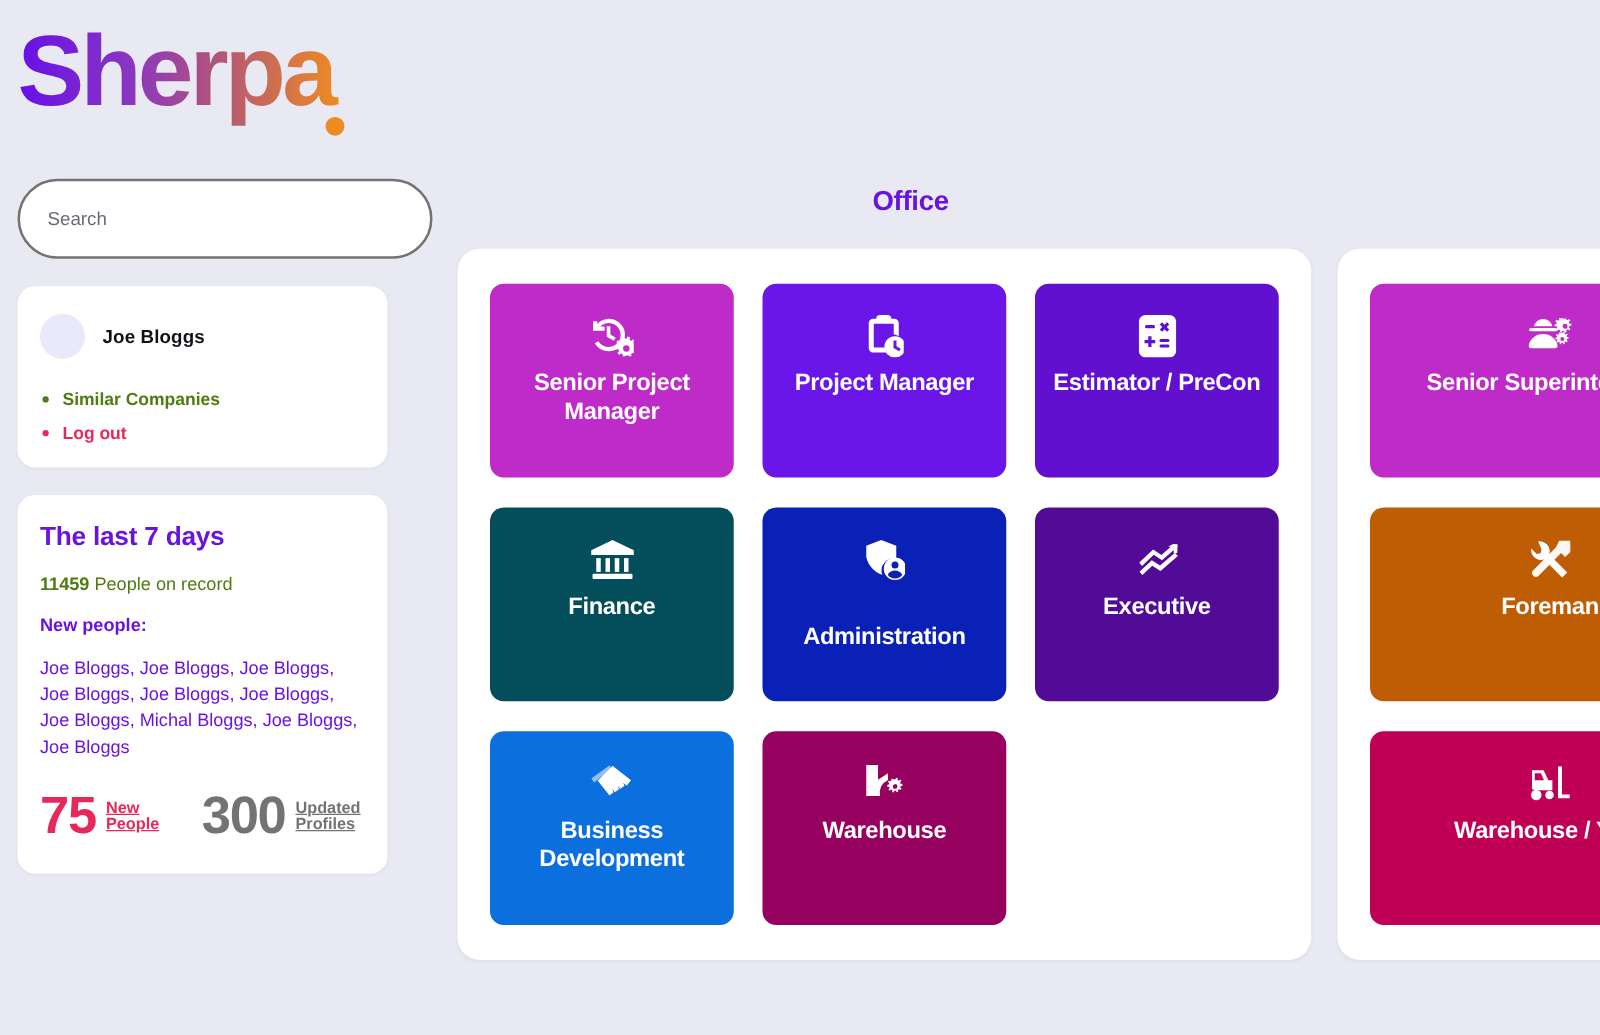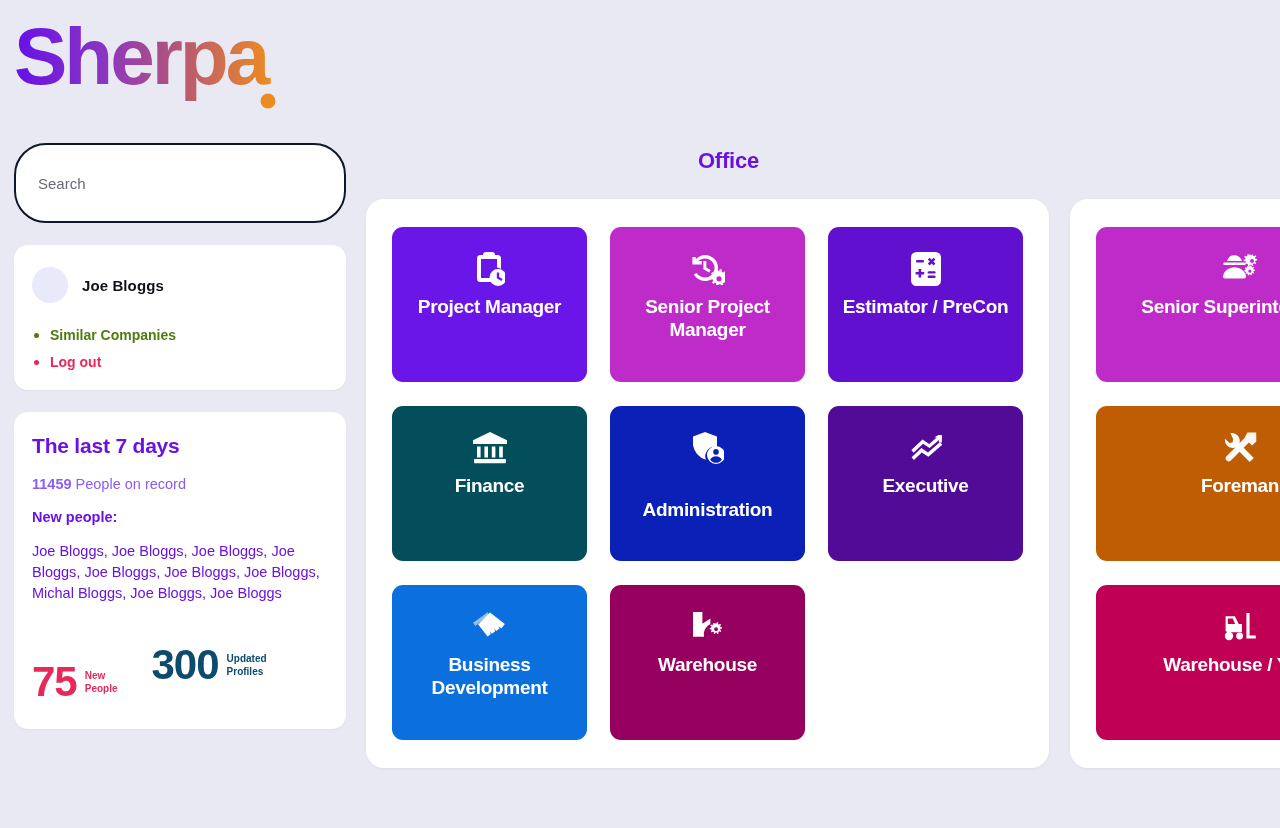--- a/index.html
+++ b/index.html
@@ -31,34 +31,34 @@
   
   .sidebar {
     position: absolute;
     left: 14px;
     top: 143px;
     width: 332px;
   }
 
   .search-box {
     width: 332px;
-    height: 80px;
+    height: 64px;
     border-radius: 32px;
-    border: 2px solid #0f172a;
+    border: 2px solid #737373;
     background: #ffffff;
     padding: 0 22px;
     font-family: "Liberation Sans", sans-serif;
     font-size: 15px;
     color: #3d3d4e;
     outline: none;
   }
   .search-box::placeholder { color: #6a6a78; }
 
   .card {
-    width: 332px;
+    width: 296px;
     background: #ffffff;
     border-radius: 14px;
     box-shadow: 0 1px 2px rgba(60,50,110,.05);
   }
 
   .user-card {
     margin-top: 22px;
     padding: 22px 18px 20px 18px;
   }
   .user-row { display: flex; align-items: center; gap: 14px; }
@@ -101,21 +101,21 @@
   }
   .stats-title {
     font-size: 21px;
     font-weight: bold;
     color: #6a12e0;
     letter-spacing: -.2px;
   }
   .stats-record {
     margin-top: 18px;
     font-size: 14.5px;
-    color: #8b5cf6;
+    color: #4d7c0f;
   }
   .stats-record b { font-weight: bold; }
   .stats-sub {
     margin-top: 17px;
     font-size: 14.5px;
     font-weight: bold;
     color: #6a12e0;
   }
   .stats-names {
     margin-top: 16px;
@@ -130,25 +130,26 @@
     gap: 34px;
   }
   .big-stat { display: flex; align-items: center; gap: 8px; }
   .big-num {
     font-size: 42px;
     font-weight: bold;
     line-height: 1;
     letter-spacing: -1px;
   }
   .big-label {
-    font-size: 10px;
+    font-size: 13px;
     font-weight: bold;
     line-height: 13px;
-  }
-  .stat-new    { color: #e6295a; margin-top: 35px; }
+    text-decoration: underline;
+  }
+  .stat-new    { color: #e6295a; }
   .stat-update { color: #c21bc2; }
 
   
   .section-title {
     position: absolute;
     left: 387px;
     top: 148px;
     width: 683px;
     text-align: center;
     font-size: 22px;
@@ -256,53 +257,53 @@
     <div class="stats-names">Joe Bloggs, Joe Bloggs, Joe Bloggs, Joe Bloggs, Joe Bloggs, Joe Bloggs, Joe Bloggs, Michal Bloggs, Joe Bloggs, Joe Bloggs</div>
 
     <div class="big-stats">
       <div class="big-stat stat-new" style="color: rgb(230, 41, 90);">
         <div class="big-num">75</div>
         <div class="big-label">
           <div>New</div>
           <div>People</div>
         </div>
       </div>
-      <div class="big-stat stat-update" style="color: #0c4a6e;">
+      <div class="big-stat stat-update" style="color: #737373;">
         <div class="big-num">300</div>
         <div class="big-label">
           <div>Updated</div>
           <div>Profiles</div>
         </div>
       </div>
     </div>
   </div>
 </div>
 
 <div class="section-title">Office</div>
 
 <div class="panel panel-office">
   <div class="tile-grid" id="office-grid">
-      <div class="tile" style="background: rgb(107, 22, 232);">
-        <div class="tile-icon">
-          <svg width="30" height="34" viewBox="0 0 30 34">
-            <path d="M11 0h6a3 3 0 0 1 3 3h2.5A3.5 3.5 0 0 1 26 6.5V17a11 11 0 0 0-4-1.6V7H6v19h9.4A11 11 0 0 0 17 30H5.5A3.5 3.5 0 0 1 2 26.5v-20A3.5 3.5 0 0 1 5.5 3H8a3 3 0 0 1 3-3z"></path>
-            <path d="M23 17a8.5 8.5 0 1 1 0 17 8.5 8.5 0 0 1 0-17zm-1.2 3.4v5.9l4.6 2.7 1.2-2-3.4-2v-4.6z"></path>
-          </svg>
-        </div>
-        <div class="tile-label">Project Manager</div>
-      </div>
       <div class="tile" style="background: rgb(191, 43, 200);">
         <div class="tile-icon">
           <svg width="34" height="32" viewBox="0 0 34 32">
             <path d="M14 2a13 13 0 0 1 0 26 13 13 0 0 1-11.2-6.4l2.9-1.7A9.6 9.6 0 1 0 14 5.4c-2.6 0-5 1-6.8 2.7h3.5v3.4H1.4V3.9h3.4v2.3A13 13 0 0 1 14 2z"></path>
             <path d="M12.4 8h2.9v6.6l4.3 2.5-1.5 2.5-5.7-3.3z"></path>
             <path d="M26.4 17.6l1.9.3.5-1.8 2.3.6-.5 1.8 1.5 1.2 1.3-1.4 1.7 1.6-1.3 1.4.8 1.8 1.9-.3.4 2.3-1.9.3-.5 1.8 1.6 1-.1 0-1.2 2-1.6-1-1.4 1.2.6 1.8-2.2.8-.6-1.8-1.9.1-.5 1.8-2.3-.5.5-1.8-1.5-1.2-1.4 1.3-1.6-1.7 1.4-1.3-.8-1.7-1.9.3-.4-2.3 1.9-.3.5-1.8-1.6-1 1.2-2 1.6 1 1.4-1.2-.6-1.8 2.2-.8zm1.6 5.6a2.6 2.6 0 1 0 .1 5.2 2.6 2.6 0 0 0-.1-5.2z"></path>
           </svg>
         </div>
         <div class="tile-label">Senior Project Manager</div>
+      </div>
+      <div class="tile" style="background: rgb(107, 22, 232);">
+        <div class="tile-icon">
+          <svg width="30" height="34" viewBox="0 0 30 34">
+            <path d="M11 0h6a3 3 0 0 1 3 3h2.5A3.5 3.5 0 0 1 26 6.5V17a11 11 0 0 0-4-1.6V7H6v19h9.4A11 11 0 0 0 17 30H5.5A3.5 3.5 0 0 1 2 26.5v-20A3.5 3.5 0 0 1 5.5 3H8a3 3 0 0 1 3-3z"></path>
+            <path d="M23 17a8.5 8.5 0 1 1 0 17 8.5 8.5 0 0 1 0-17zm-1.2 3.4v5.9l4.6 2.7 1.2-2-3.4-2v-4.6z"></path>
+          </svg>
+        </div>
+        <div class="tile-label">Project Manager</div>
       </div>
       <div class="tile" style="background: rgb(97, 16, 208);">
         <div class="tile-icon">
           <svg width="30" height="34" viewBox="0 0 30 34">
             <path d="M5.5 0h19A5.5 5.5 0 0 1 30 5.5v23A5.5 5.5 0 0 1 24.5 34h-19A5.5 5.5 0 0 1 0 28.5v-23A5.5 5.5 0 0 1 5.5 0z" fill="#fff"></path>
             <g fill="#6110d0">
               <rect x="5" y="8" width="8" height="2.6" rx="1.3"></rect>
               <path d="M18.6 5.8l2 2 2-2 1.8 1.8-2 2 2 2-1.8 1.8-2-2-2 2L16.8 11.6l2-2-2-2z"></path>
               <path d="M7.6 17h2.6v3h3v2.6h-3v3H7.6v-3h-3V20h3z"></path>
               <rect x="16.6" y="19.2" width="8" height="2.4" rx="1.2"></rect>

